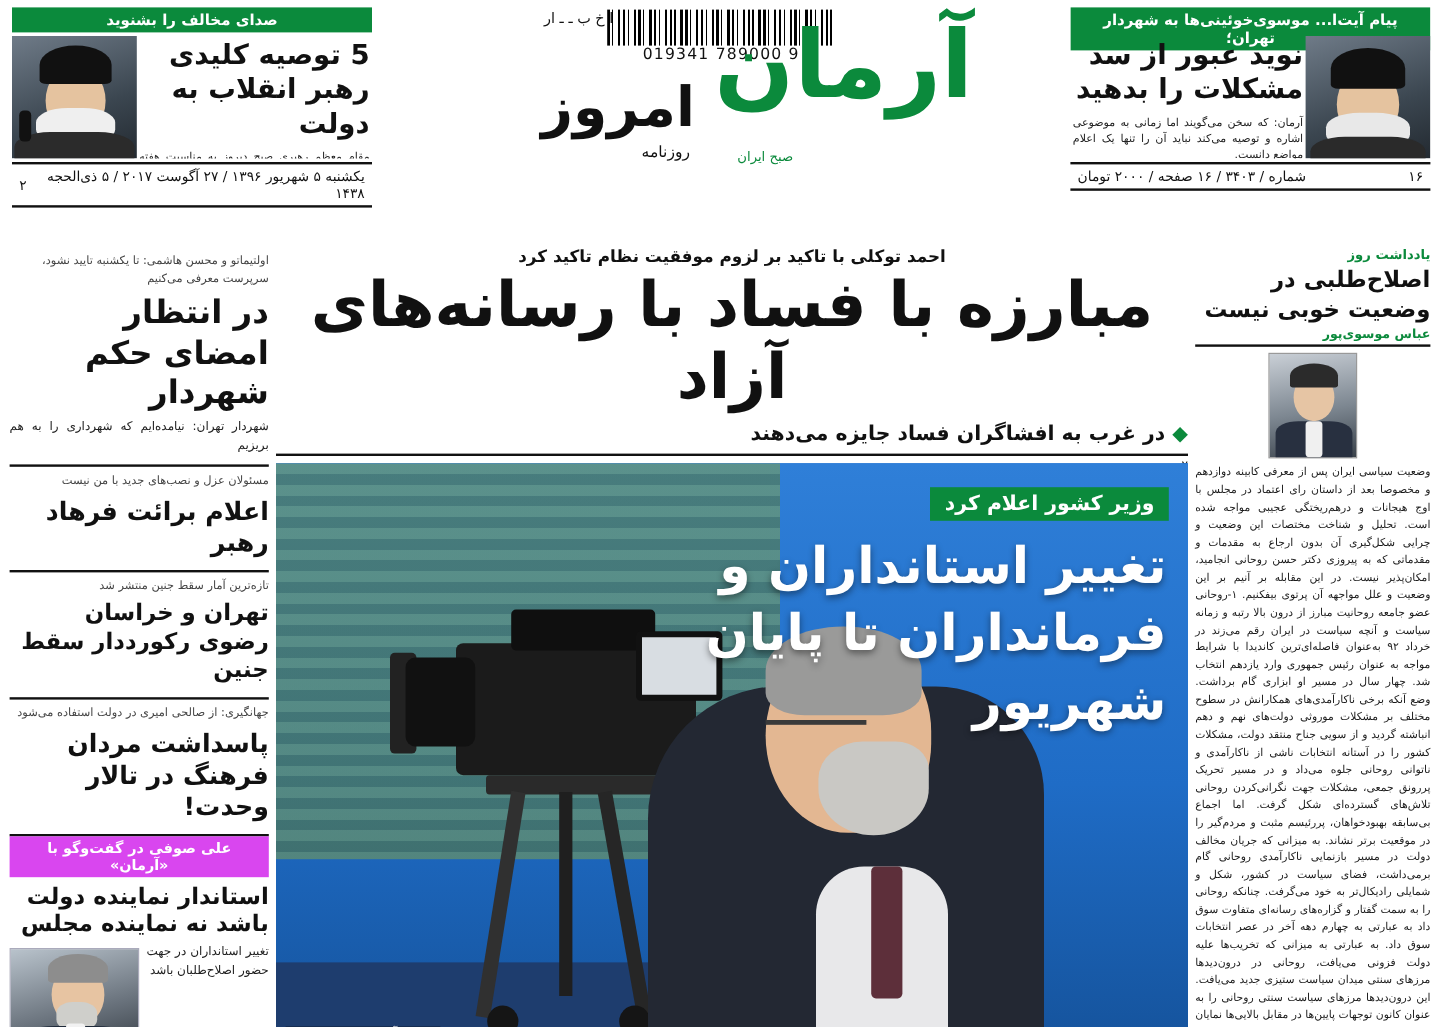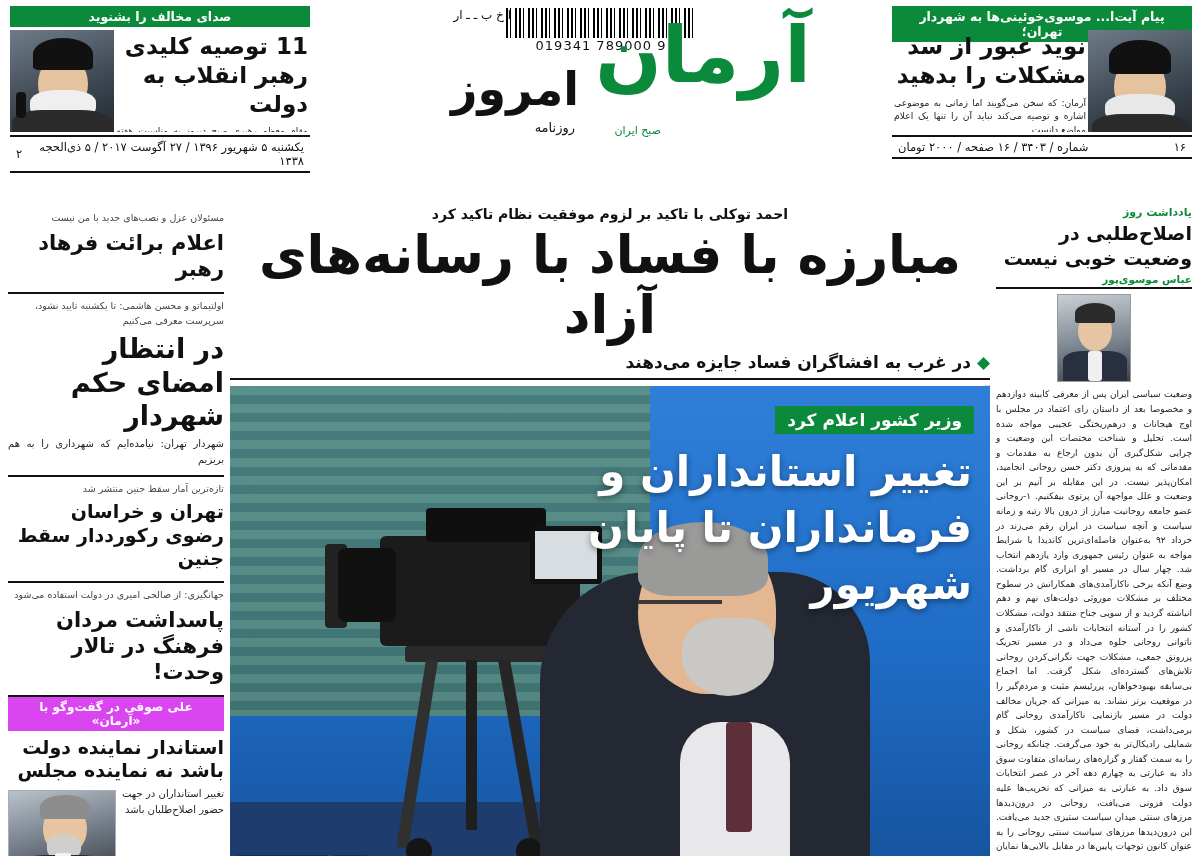--- a/index.html
+++ b/index.html
@@ -219,21 +219,21 @@
       <div class="mh-box left">
         <div class="green-bar">صدای مخالف را بشنوید</div>
         <div class="photo">
           <div class="face" style="width:50px;height:60px;background:#e5c39f;left:28px;top:24px;"></div>
           <div class="face" style="width:60px;height:32px;background:#111;left:23px;top:8px;border-radius:50% 50% 10% 10%;"></div>
           <div class="face" style="width:66px;height:30px;background:#efefef;left:20px;top:60px;border-radius:40%;"></div>
           <div class="face" style="width:100px;height:42px;background:#2b2b2b;left:2px;top:80px;border-radius:30% 30% 0 0;"></div>
           <div class="face" style="width:10px;height:26px;background:#111;left:6px;top:62px;border-radius:4px;"></div>
         </div>
         <div class="txt">
-          <div class="hl">11 توصیه کلیدی رهبر انقلاب به دولت</div>
+          <div class="hl">5 توصیه کلیدی رهبر انقلاب به دولت</div>
           <div class="dk">مقام معظم رهبری صبح دیروز به مناسبت هفته دولت در دیدار با رئیس‌جمهور و اعضای دولت دوازدهم.</div>
         </div>
       </div>
       <div class="mh-under">
         <span>یکشنبه ۵ شهریور ۱۳۹۶ / ۲۷ آگوست ۲۰۱۷ / ۵ ذی‌الحجه ۱۴۳۸</span>
         <span>۲</span>
       </div>
     </div>
   </div>
 
@@ -292,28 +292,28 @@
 
         <div class="pb-label">وزیر کشور اعلام کرد</div>
         <div class="pb-head">تغییر استانداران و فرمانداران تا پایان شهریور</div>
         <div class="pb-credit">عکس: آرمان / حجت سپهوند</div>
       </div>
     </div>
 
     <div class="col-left">
 
       <div class="lc-item">
-        <div class="lc-kicker">مسئولان عزل و نصب‌های جدید با من نیست</div>
-        <div class="lc-title sm">اعلام برائت فرهاد رهبر</div>
-      </div>
-
-      <div class="lc-item">
         <div class="lc-kicker">اولتیماتو و محسن هاشمی: تا یکشنبه تایید نشود، سرپرست معرفی می‌کنیم</div>
         <div class="lc-title">در انتظار امضای حکم شهردار</div>
         <div class="lc-desc">شهردار تهران: نیامده‌ایم که شهرداری را به هم بریزیم</div>
+      </div>
+
+      <div class="lc-item">
+        <div class="lc-kicker">مسئولان عزل و نصب‌های جدید با من نیست</div>
+        <div class="lc-title sm">اعلام برائت فرهاد رهبر</div>
       </div>
 
       <div class="lc-item">
         <div class="lc-kicker">تازه‌ترین آمار سقط جنین منتشر شد</div>
         <div class="lc-title xs">تهران و خراسان رضوی رکورددار سقط جنین</div>
       </div>
 
       <div class="lc-item">
         <div class="lc-kicker">جهانگیری: از صالحی امیری در دولت استفاده می‌شود</div>
         <div class="lc-title sm">پاسداشت مردان فرهنگ در تالار وحدت!</div>

